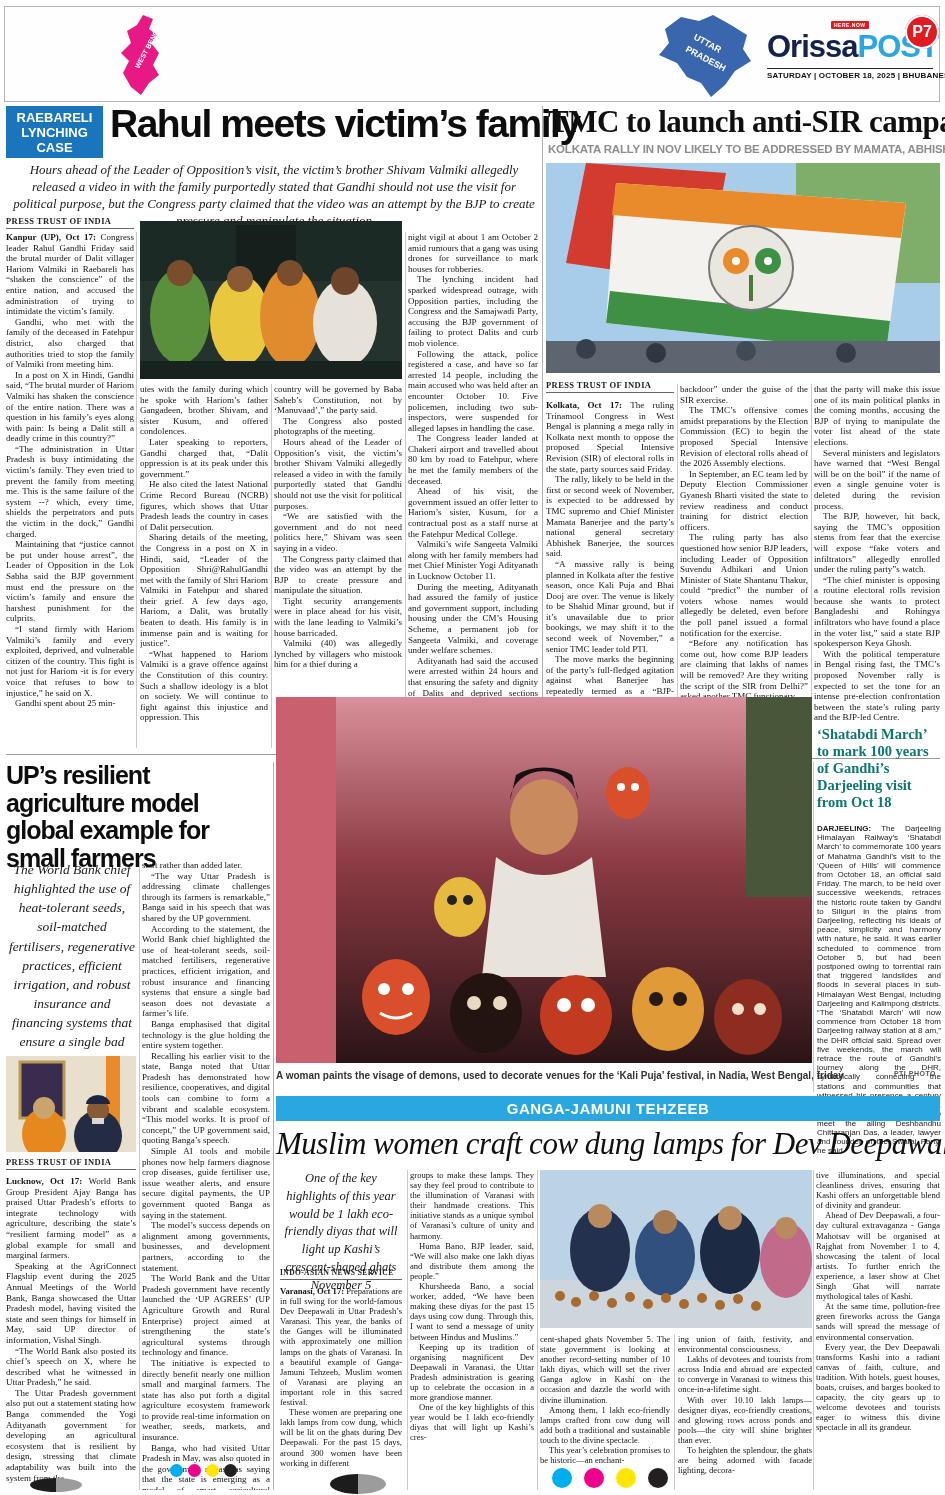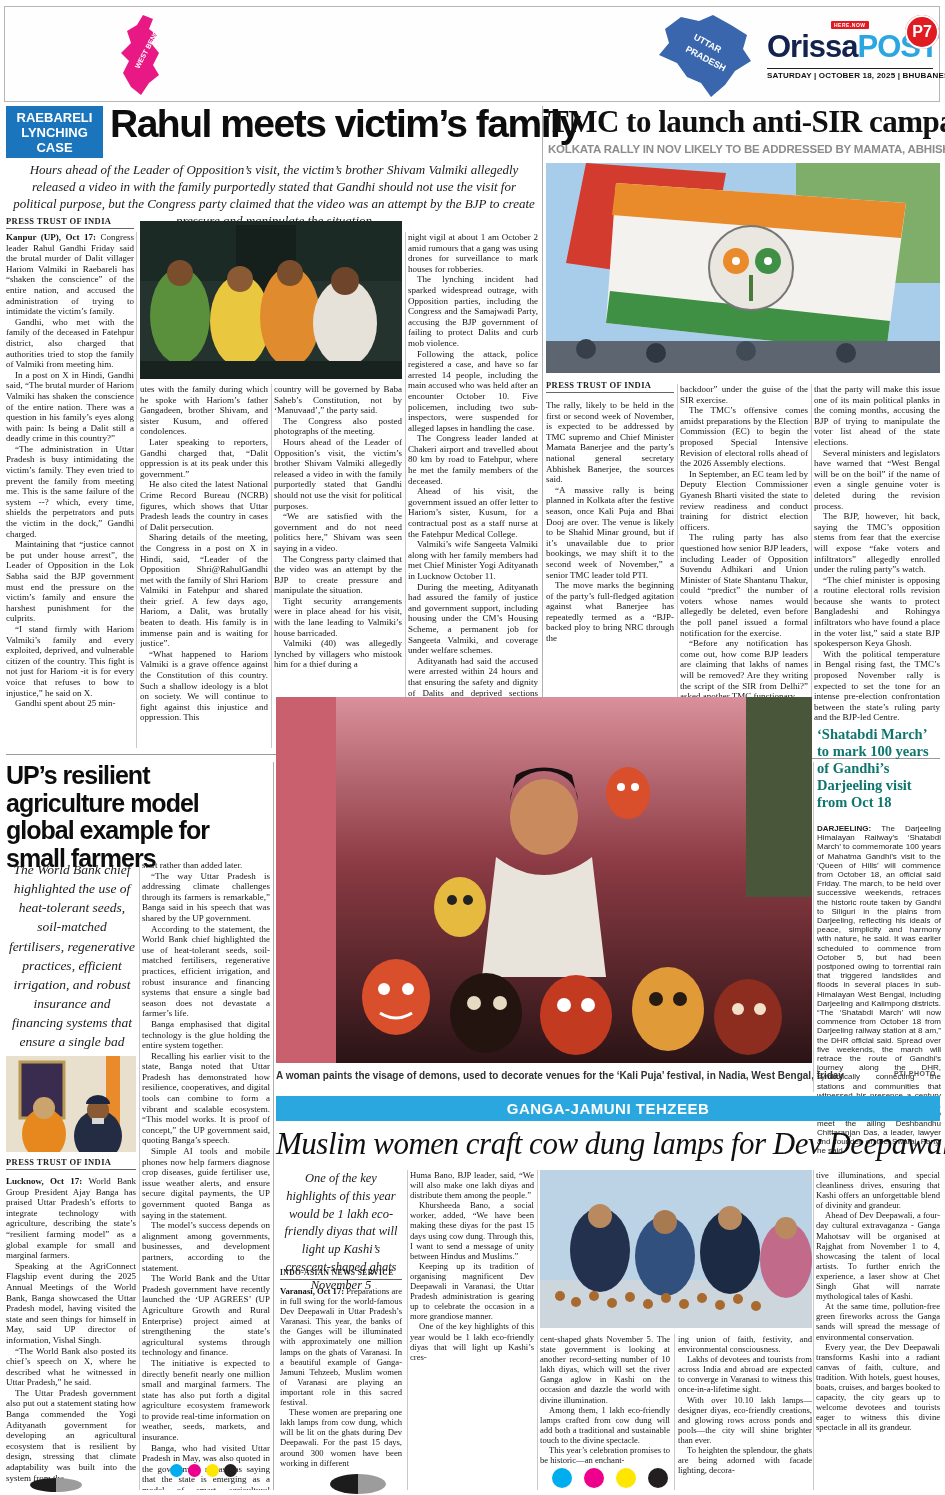--- a/index.html
+++ b/index.html
@@ -182,20 +182,21 @@
       <rect x="0" y="178" width="394" height="32" fill="#5d6670"></rect>
       <circle cx="40" cy="186" r="10" fill="#37404a"></circle>
       <circle cx="110" cy="190" r="10" fill="#2e3742"></circle>
       <circle cx="200" cy="188" r="10" fill="#414b56"></circle>
       <circle cx="300" cy="190" r="10" fill="#343d48"></circle>
     </svg>
   </div>
 
   <div class="byline" style="left:546px;top:380px;width:128px">PRESS TRUST OF INDIA</div>
   <div class="col" style="left:546px;top:400px;width:128px;height:354px">
+      <p><strong>Kolkata, Oct 17:</strong> The ruling Trinamool Congress in West Bengal is planning a mega rally in Kolkata next month to oppose the proposed Special Intensive Revision (SIR) of electoral rolls in the state, party sources said Friday.</p>
       <p>The rally, likely to be held in the first or second week of November, is expected to be addressed by TMC supremo and Chief Minister Mamata Banerjee and the party’s national general secretary Abhishek Banerjee, the sources said.</p>
       <p>“A massive rally is being planned in Kolkata after the festive season, once Kali Puja and Bhai Dooj are over. The venue is likely to be Shahid Minar ground, but if it’s unavailable due to prior bookings, we may shift it to the second week of November,” a senior TMC leader told PTI.</p>
       <p>The move marks the beginning of the party’s full-fledged agitation against what Banerjee has repeatedly termed as a “BJP-backed ploy to bring NRC through the</p>
     </div>
   <div class="col" style="left:680px;top:384px;width:128px;height:370px">
       <p>backdoor” under the guise of the SIR exercise.</p>
       <p>The TMC’s offensive comes amidst preparations by the Election Commission (EC) to begin the proposed Special Intensive Revision of electoral rolls ahead of the 2026 Assembly elections.</p>
       <p>In September, an EC team led by Deputy Election Commissioner Gyanesh Bharti visited the state to review readiness and conduct training for district election officers.</p>
       <p>The ruling party has also questioned how senior BJP leaders, including Leader of Opposition Suvendu Adhikari and Union Minister of State Shantanu Thakur, could “predict” the number of voters whose names would allegedly be deleted, even before the poll panel issued a formal notification for the exercise.</p>
       <p>“Before any notification has come out, how come BJP leaders are claiming that lakhs of names will be removed? Are they writing the script of the SIR from Delhi?” asked another TMC functionary.</p>
@@ -303,20 +304,21 @@
   <div class="banner">GANGA-JAMUNI TEHZEEB</div>
   <div class="headline-dd">Muslim women craft cow dung lamps for Dev Deepawali</div>
 
   <div class="pullquote" style="left:280px;top:1170px;width:122px;font-size:12.5px">One of the key highlights of this year would be 1 lakh eco-friendly diyas that will light up Kashi’s crescent-shaped ghats November 5</div>
   <div class="byline" style="left:280px;top:1268px;width:122px;font-size:7.5px">INDO-ASIAN NEWS SERVICE</div>
   <div class="col" style="left:280px;top:1286px;width:122px;height:204px;font-size:8.6px;line-height:10.1px">
       <p><strong>Varanasi, Oct 17:</strong> Preparations are in full swing for the world-famous Dev Deepawali in Uttar Pradesh’s Varanasi. This year, the banks of the Ganges will be illuminated with approximately one million lamps on the ghats of Varanasi. In a beautiful example of Ganga-Jamuni Tehzeeb, Muslim women of Varanasi are playing an important role in this sacred festival.</p>
       <p>These women are preparing one lakh lamps from cow dung, which will be lit on the ghats during Dev Deepawali. For the past 15 days, around 300 women have been working in different</p>
     </div>
   <div class="col" style="left:410px;top:1170px;width:124px;height:320px;font-size:8.6px;line-height:10.1px">
+      <p>groups to make these lamps. They say they feel proud to contribute to the illumination of Varanasi with their handmade creations. This initiative stands as a unique symbol of Varanasi’s culture of unity and harmony.</p>
       <p>Huma Bano, BJP leader, said, “We will also make one lakh diyas and distribute them among the people.”</p>
       <p>Khursheeda Bano, a social worker, added, “We have been making these diyas for the past 15 days using cow dung. Through this, I want to send a message of unity between Hindus and Muslims.”</p>
       <p>Keeping up its tradition of organising magnificent Dev Deepawali in Varanasi, the Uttar Pradesh administration is gearing up to celebrate the occasion in a more grandiose manner.</p>
       <p>One of the key highlights of this year would be 1 lakh eco-friendly diyas that will light up Kashi’s cres-</p>
     </div>
 
   <div class="photo" style="left:540px;top:1170px;width:272px;height:158px">
     <svg width="272" height="158" viewBox="0 0 272 158">
       <rect width="272" height="158" fill="#bcd3e6"></rect>
       <rect x="0" y="110" width="272" height="48" fill="#cdd6dd"></rect>

